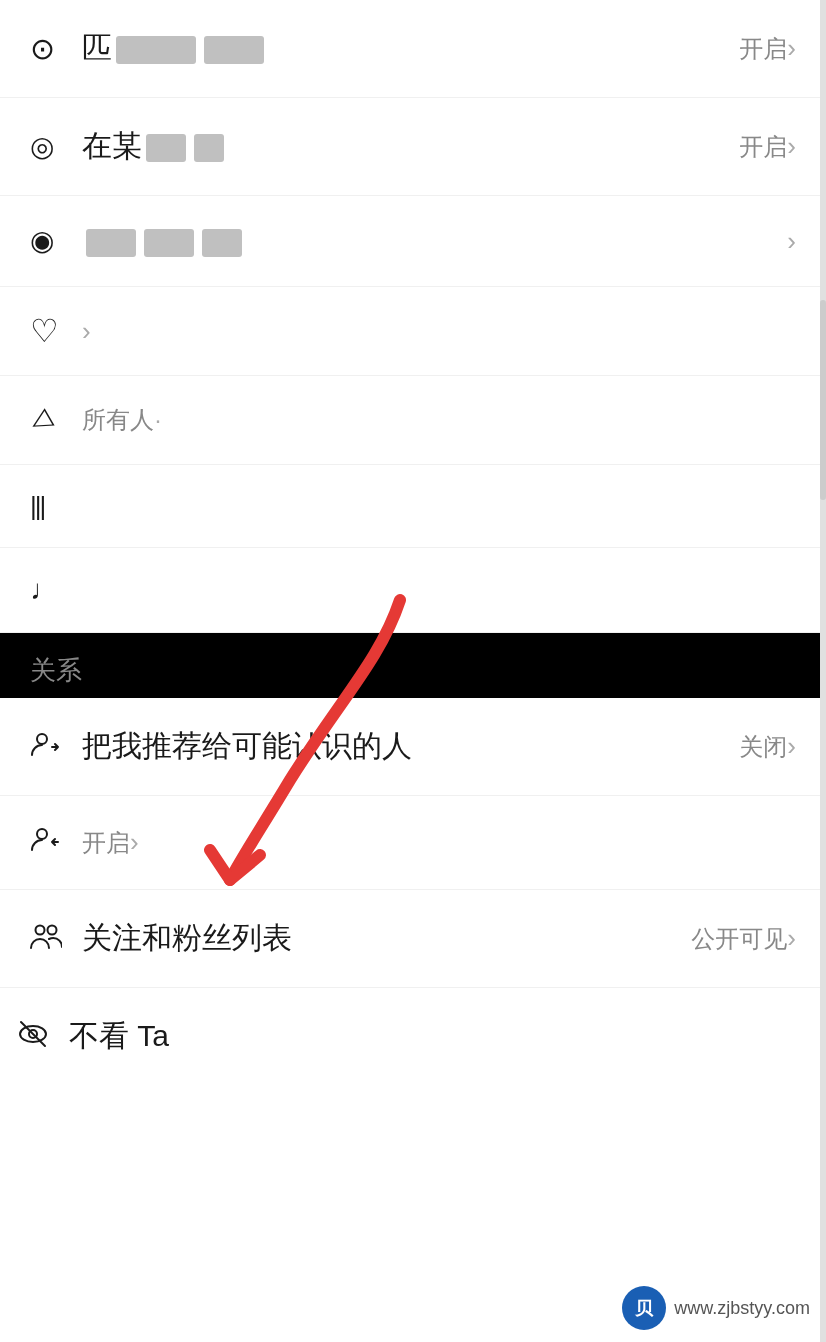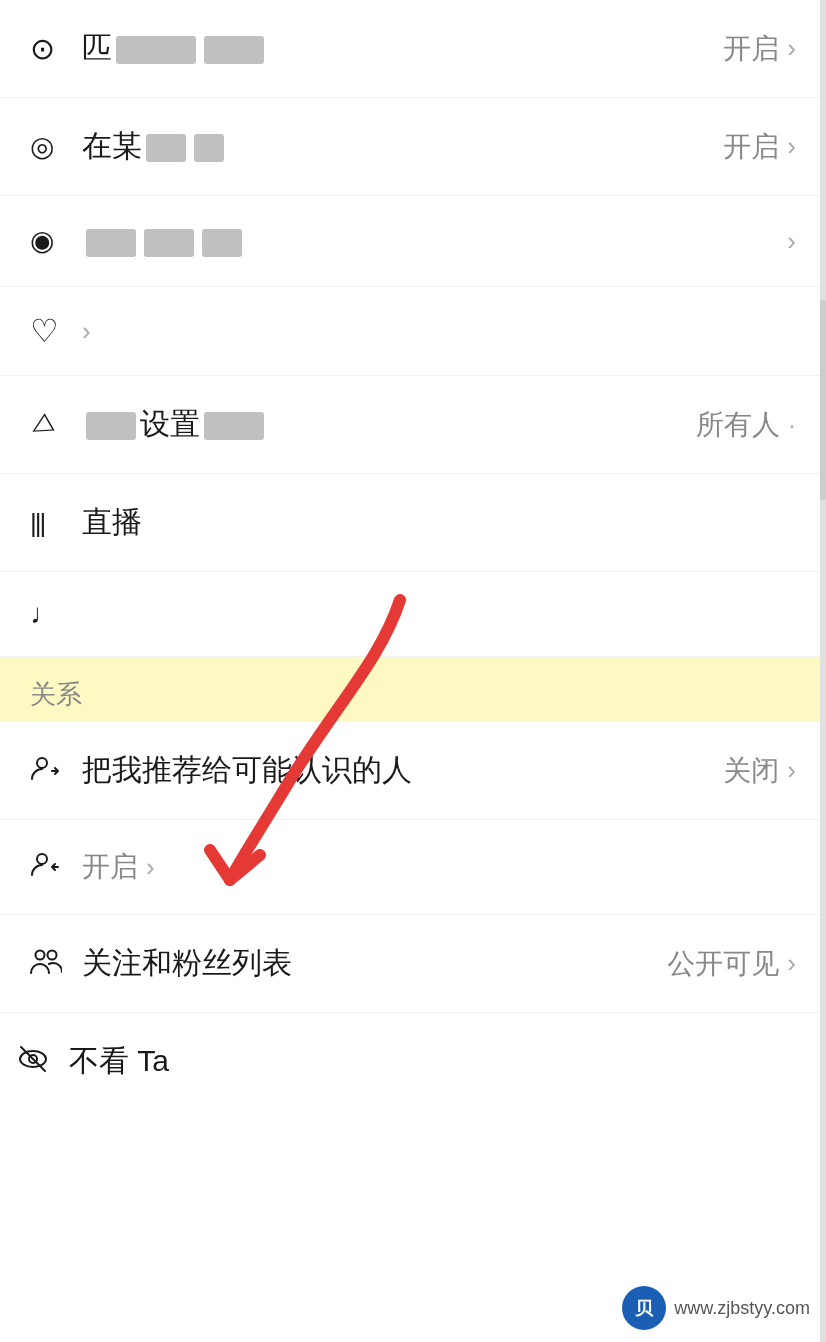--- a/index.html
+++ b/index.html
@@ -46,36 +46,35 @@
     }
 
     .item-label {
       flex: 1;
       font-size: 30px;
       color: #1a1a1a;
       font-weight: 400;
     }
 
     .item-value {
-      font-size: 28px;
+      font-size: 24px;
       color: #888888;
-      margin-right: 8px;
     }
 
     .chevron {
       font-size: 26px;
       color: #aaaaaa;
       font-weight: 300;
     }
 
     .section-header {
       padding: 20px 30px 10px 30px;
       font-size: 26px;
       color: #888888;
-      background: #fef9c3;
+      background: #000000;
     }
 
     
     .red-arrow-container {
       position: absolute;
       top: 580px;
       left: 160px;
       pointer-events: none;
       z-index: 100;
     }
@@ -183,32 +182,28 @@
     <div class="icon-area">
       <span class="icon-shape" style="font-size:32px;">♡</span>
     </div>
     <span class="chevron">›</span>
   </div>
 
   <div class="settings-item">
     <div class="icon-area">
       <span class="icon-shape" style="font-size:26px; transform: rotate(-30deg); display:inline-block;">◁</span>
     </div>
-    <div class="item-label">
-      <span class="blurred-block" style="width:50px;"></span>设置<span class="blurred-block" style="width:60px;"></span>
-    </div>
     <span class="item-value">所有人</span>
     <span class="chevron" style="color:#aaa; font-size:24px;">·</span>
   </div>
 
   <div class="settings-item">
     <div class="icon-area">
       <span class="icon-shape" style="font-size:26px; letter-spacing:-2px;">|||</span>
     </div>
-    <div class="item-label">直播</div>
   </div>
 
   <div class="settings-item">
     <div class="icon-area">
       <span class="icon-shape" style="font-size:28px;">♩</span>
     </div>
   </div>
 
   <div class="section-header">
     <span>关系</span>

